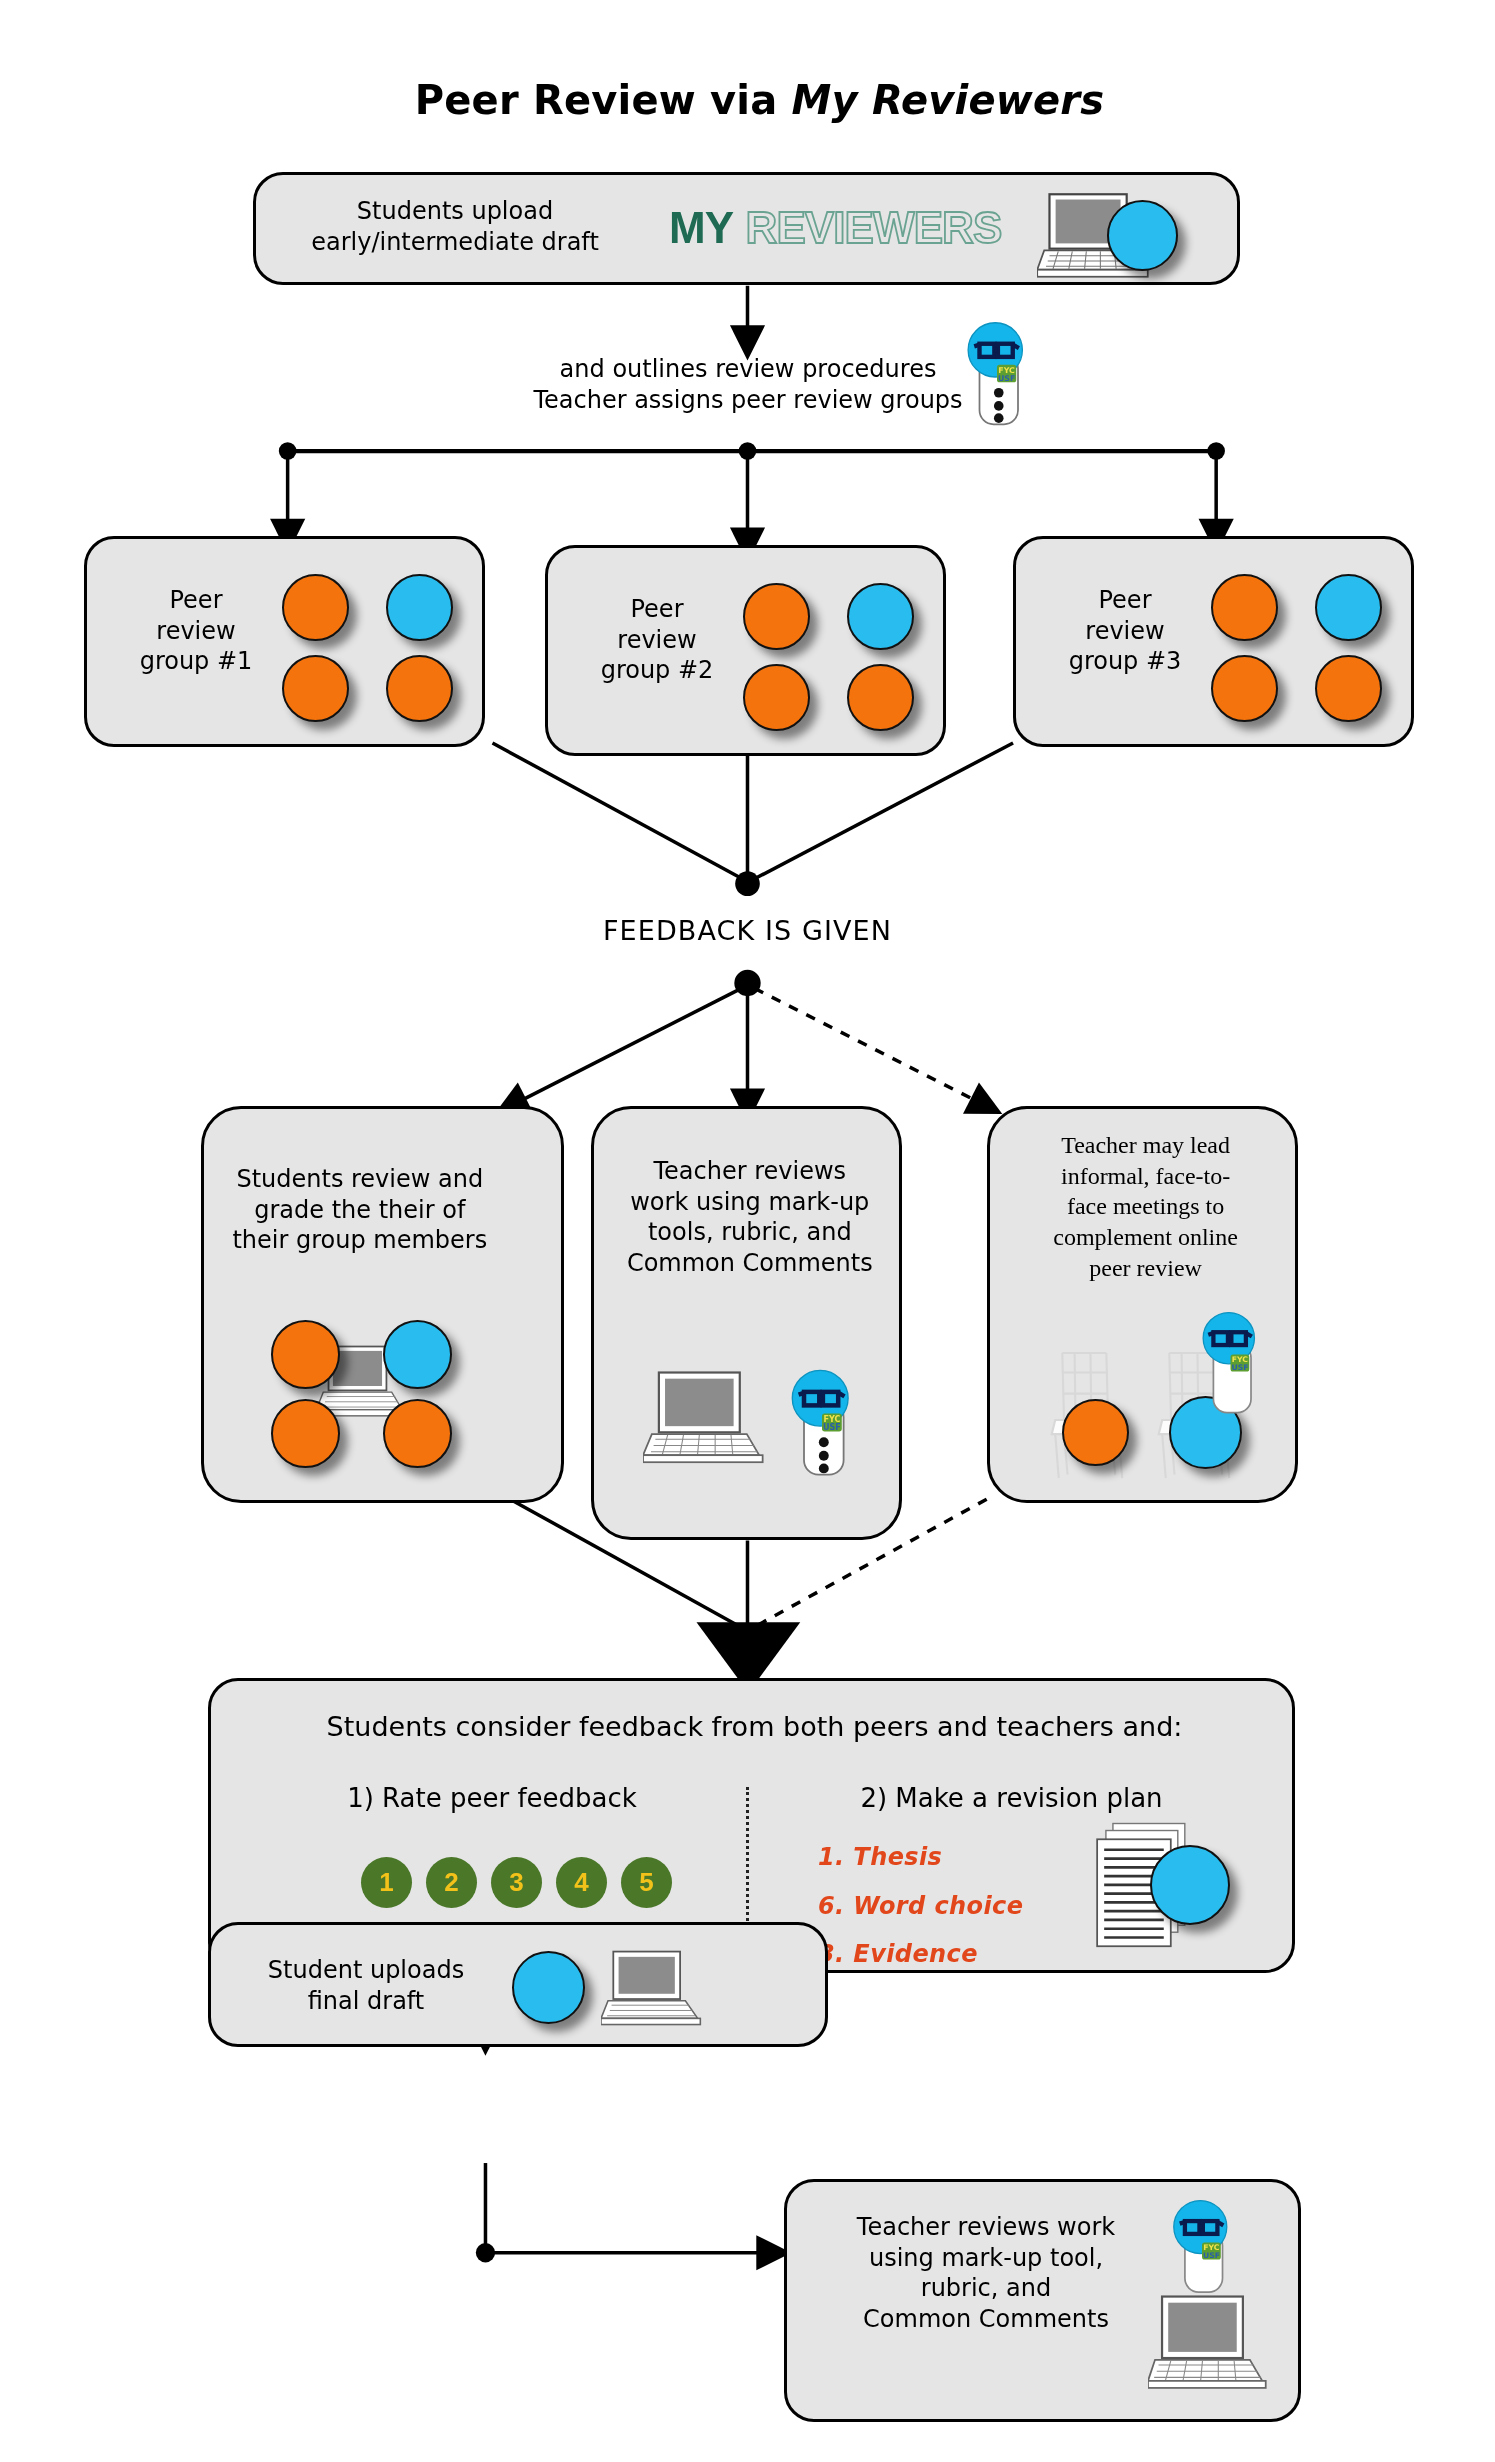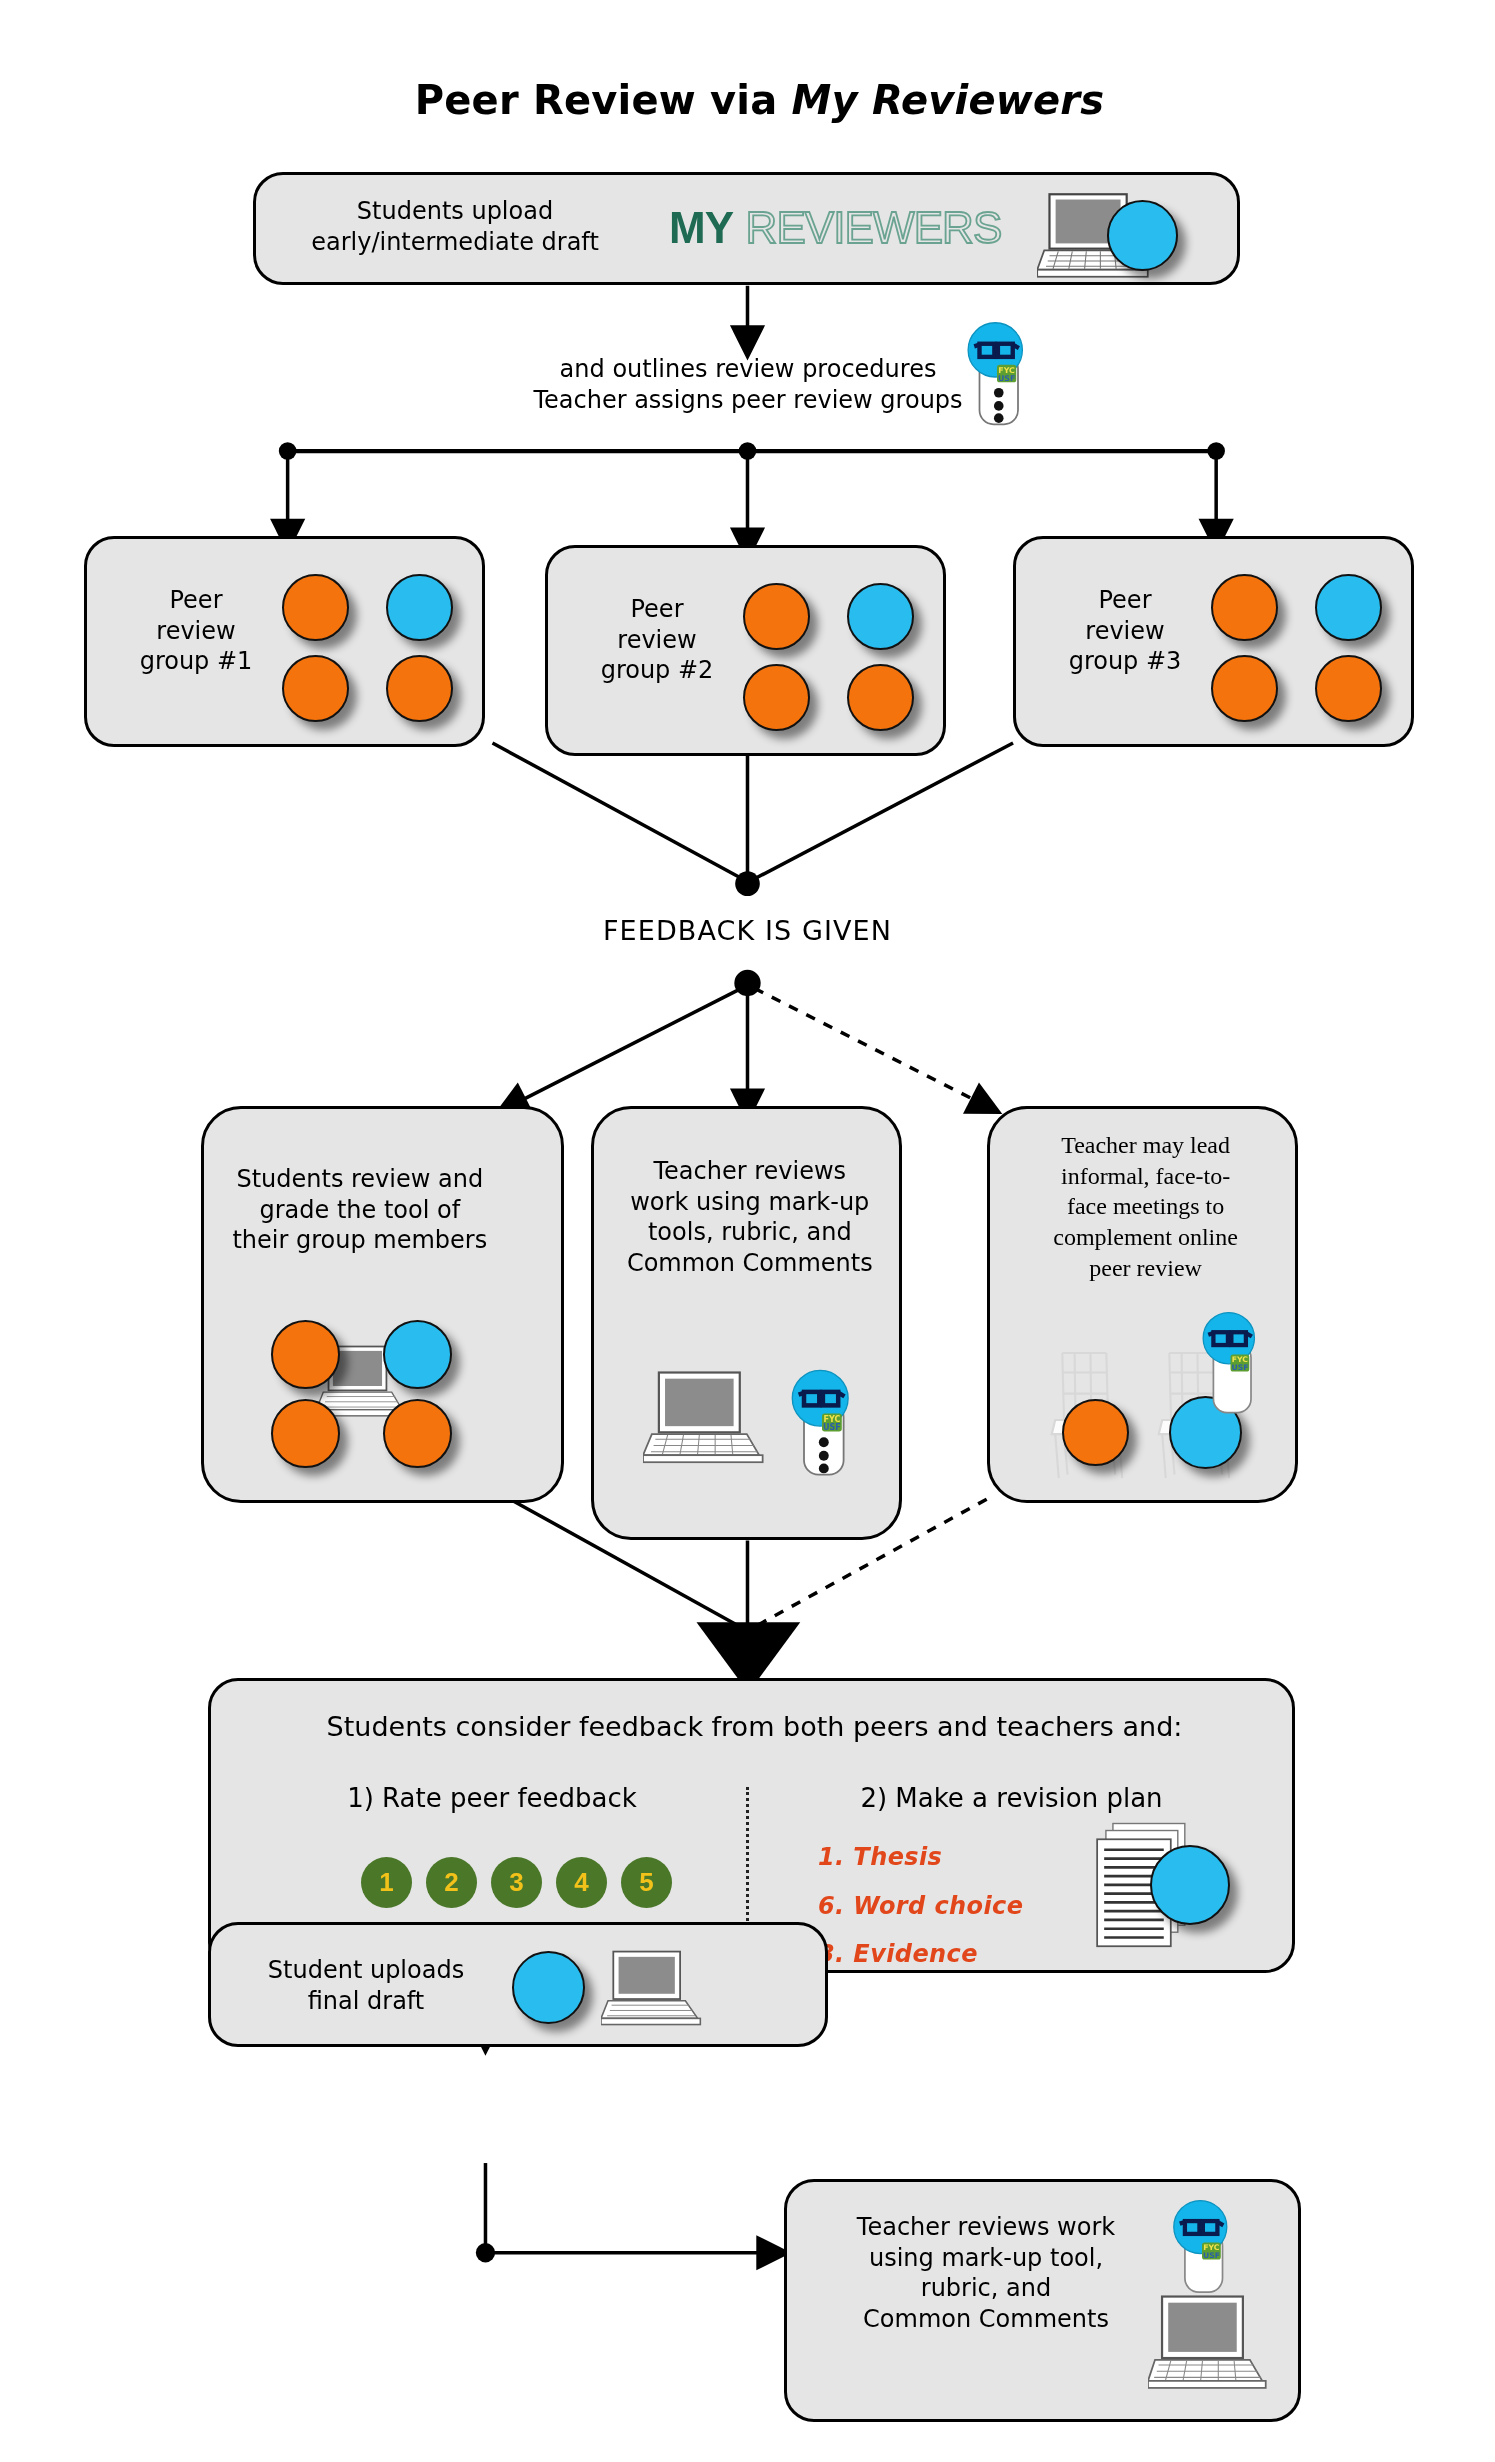--- a/index.html
+++ b/index.html
@@ -44,21 +44,21 @@
   .tok.blue{background:#29bdef;}
 
   
   .logo{position:absolute;display:flex;align-items:baseline;gap:12.3px;}
   .logo .my{
     font-family:"Liberation Sans", sans-serif;
     font-size:44px;font-weight:700;color:#1f6a53;letter-spacing:-0.9px;
   }
   .logo .rev{
     font-family:"Liberation Sans", sans-serif;
-    font-size:44px;font-weight:400;letter-spacing:-0.9px;
+    font-size:44px;font-weight:700;letter-spacing:-0.9px;
     color:transparent;-webkit-text-stroke:1.8px #6aa391;
   }
 
   
   .laptop{position:absolute;}
   
   .teacher{position:absolute;}
 
   
   .rate-row{position:absolute;display:flex;gap:14px;}
@@ -224,21 +224,21 @@
     <div class="tok blue" style="left:299px;top:35px;width:63px;height:63px;"></div>
     <div class="tok orange" style="left:195px;top:116px;width:63px;height:63px;"></div>
     <div class="tok orange" style="left:299px;top:116px;width:63px;height:63px;"></div>
   </div>
 
   <div class="feedback-label" style="top:915px;">FEEDBACK IS GIVEN</div>
 
   <div class="box tall" style="left:201px;top:1106px;width:363px;height:397px;">
     <div class="boxtext" style="position:absolute;left:12.3px;top:55px;width:287px;">
       <div>Students review and</div>
-      <div>grade the tool of</div>
+      <div>grade the their of</div>
       <div>their group members</div>
     </div>
 
     <svg style="position:absolute;left:112px;top:234px;width:97px;height:86px;" viewBox="0 0 110 98">
       <rect x="14" y="4" width="66" height="50" fill="#fff" stroke="#555" stroke-width="2"></rect>
       <rect x="19" y="9" width="56" height="40" fill="#8c8c8c"></rect>
       <path d="M8 56 L86 56 L98 76 L0 76 Z" fill="#fff" stroke="#666" stroke-width="1.6"></path>
       <g stroke="#888" stroke-width="1">
           <line x1="12" y1="61" x2="90" y2="61"></line>
           <line x1="10" y1="67" x2="93" y2="67"></line>

